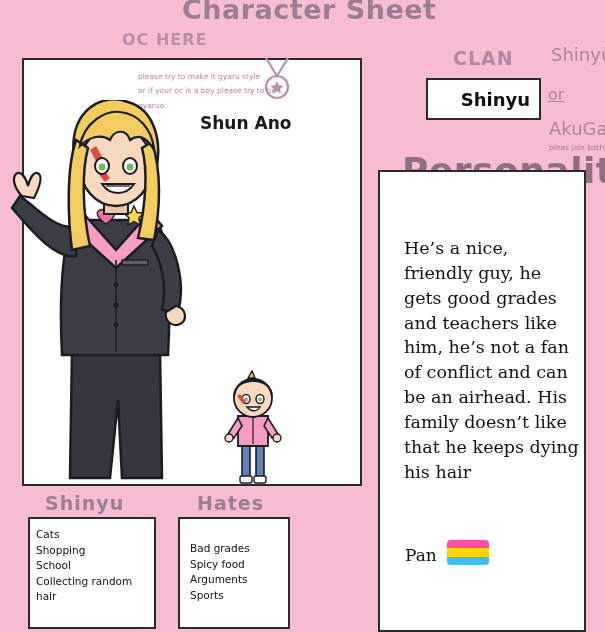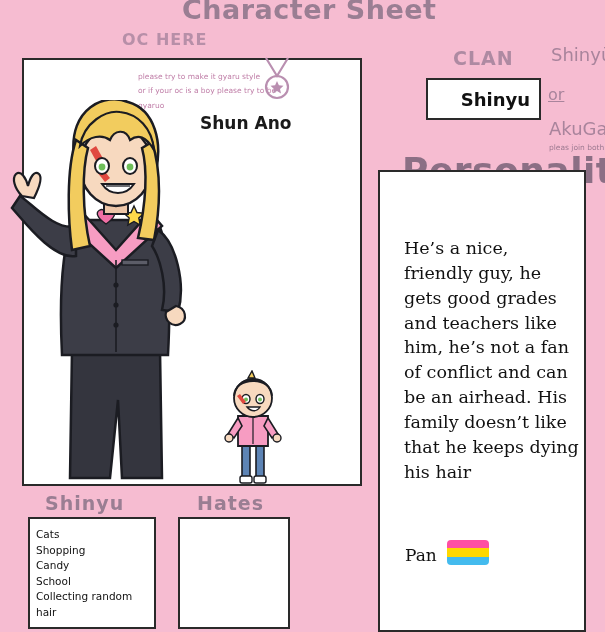--- a/index.html
+++ b/index.html
@@ -364,22 +364,27 @@
       <span style="background:#ffd800"></span>
       <span style="background:#44bbee"></span>
     </span>
   </div>
 
   <div class="likes-title">Shinyu</div>
   <div class="likes-box"></div>
   <div class="list likes-list">
     <div>Cats</div>
     <div>Shopping</div>
-    <div>Candy</div>
     <div>School</div>
     <div>Collecting random</div>
     <div>hair</div>
   </div>
 
   <div class="hates-title">Hates</div>
   <div class="hates-box"></div>
+  <div class="list hates-list">
+    <div>Bad grades</div>
+    <div>Spicy food</div>
+    <div>Arguments</div>
+    <div>Sports</div>
+  </div>
 
 </div>
 
 </body></html>

